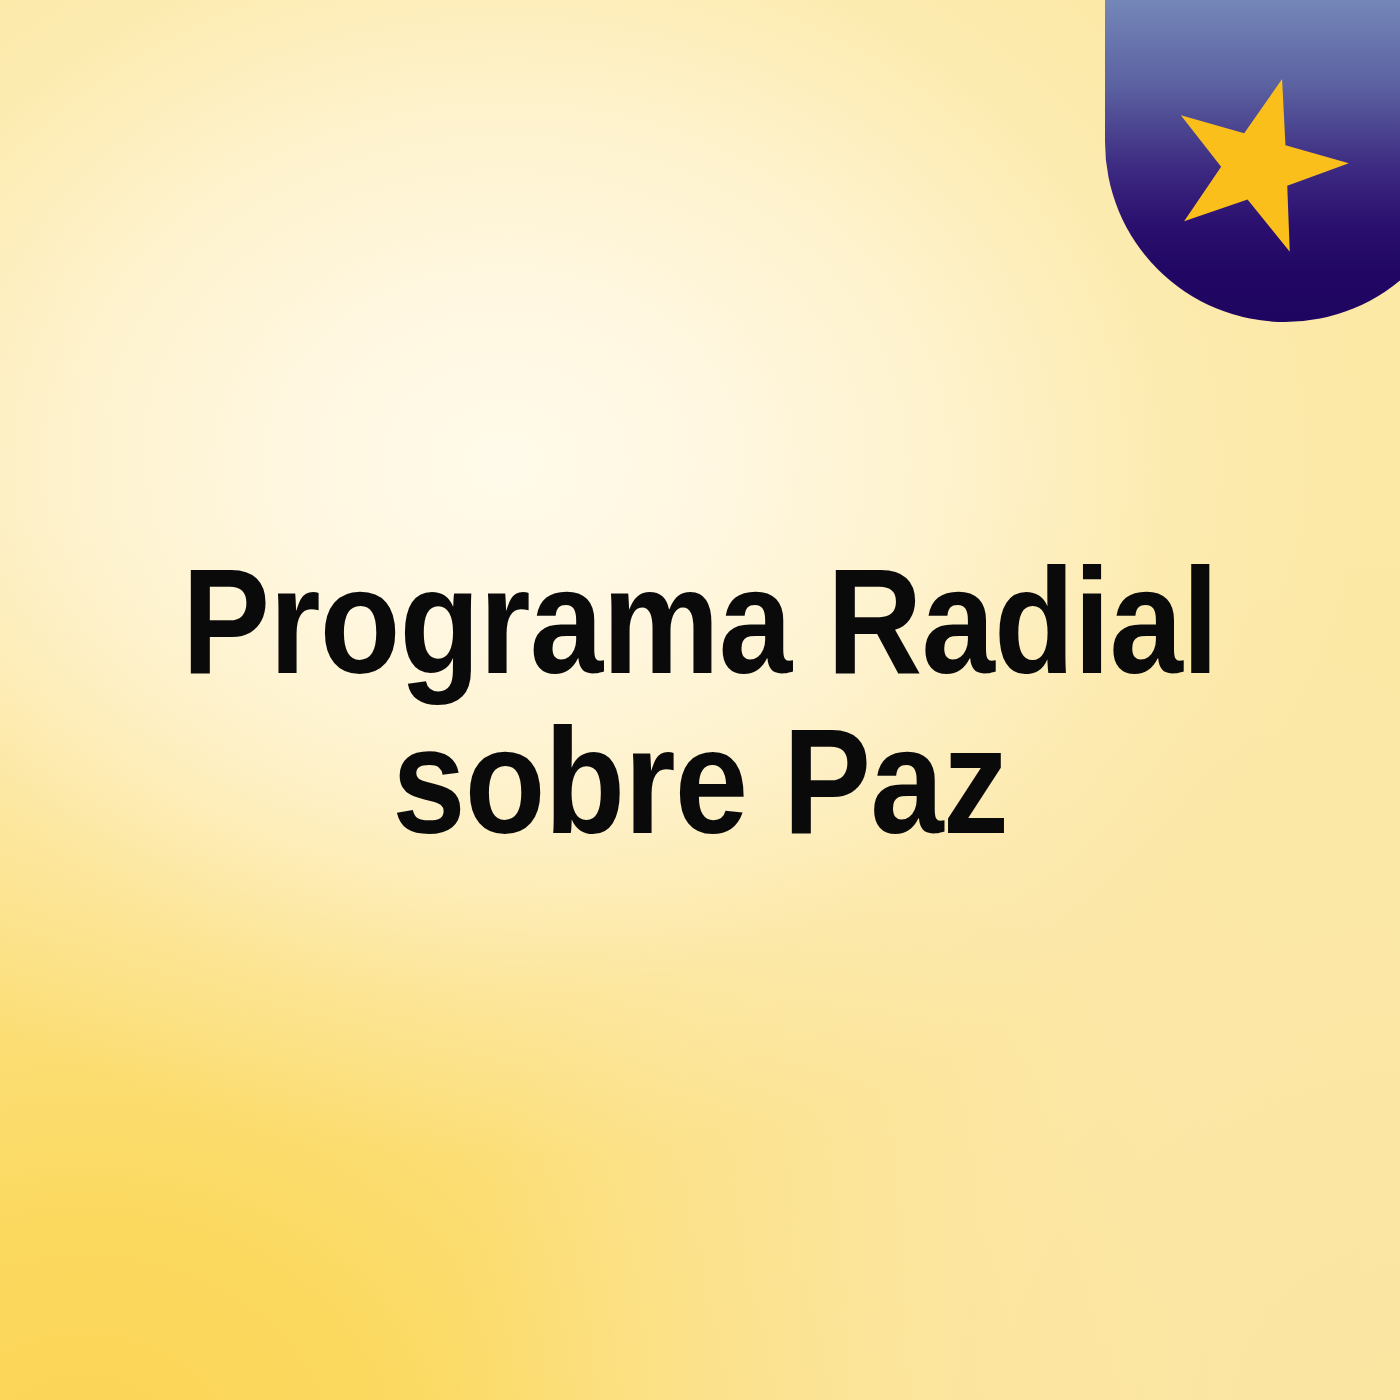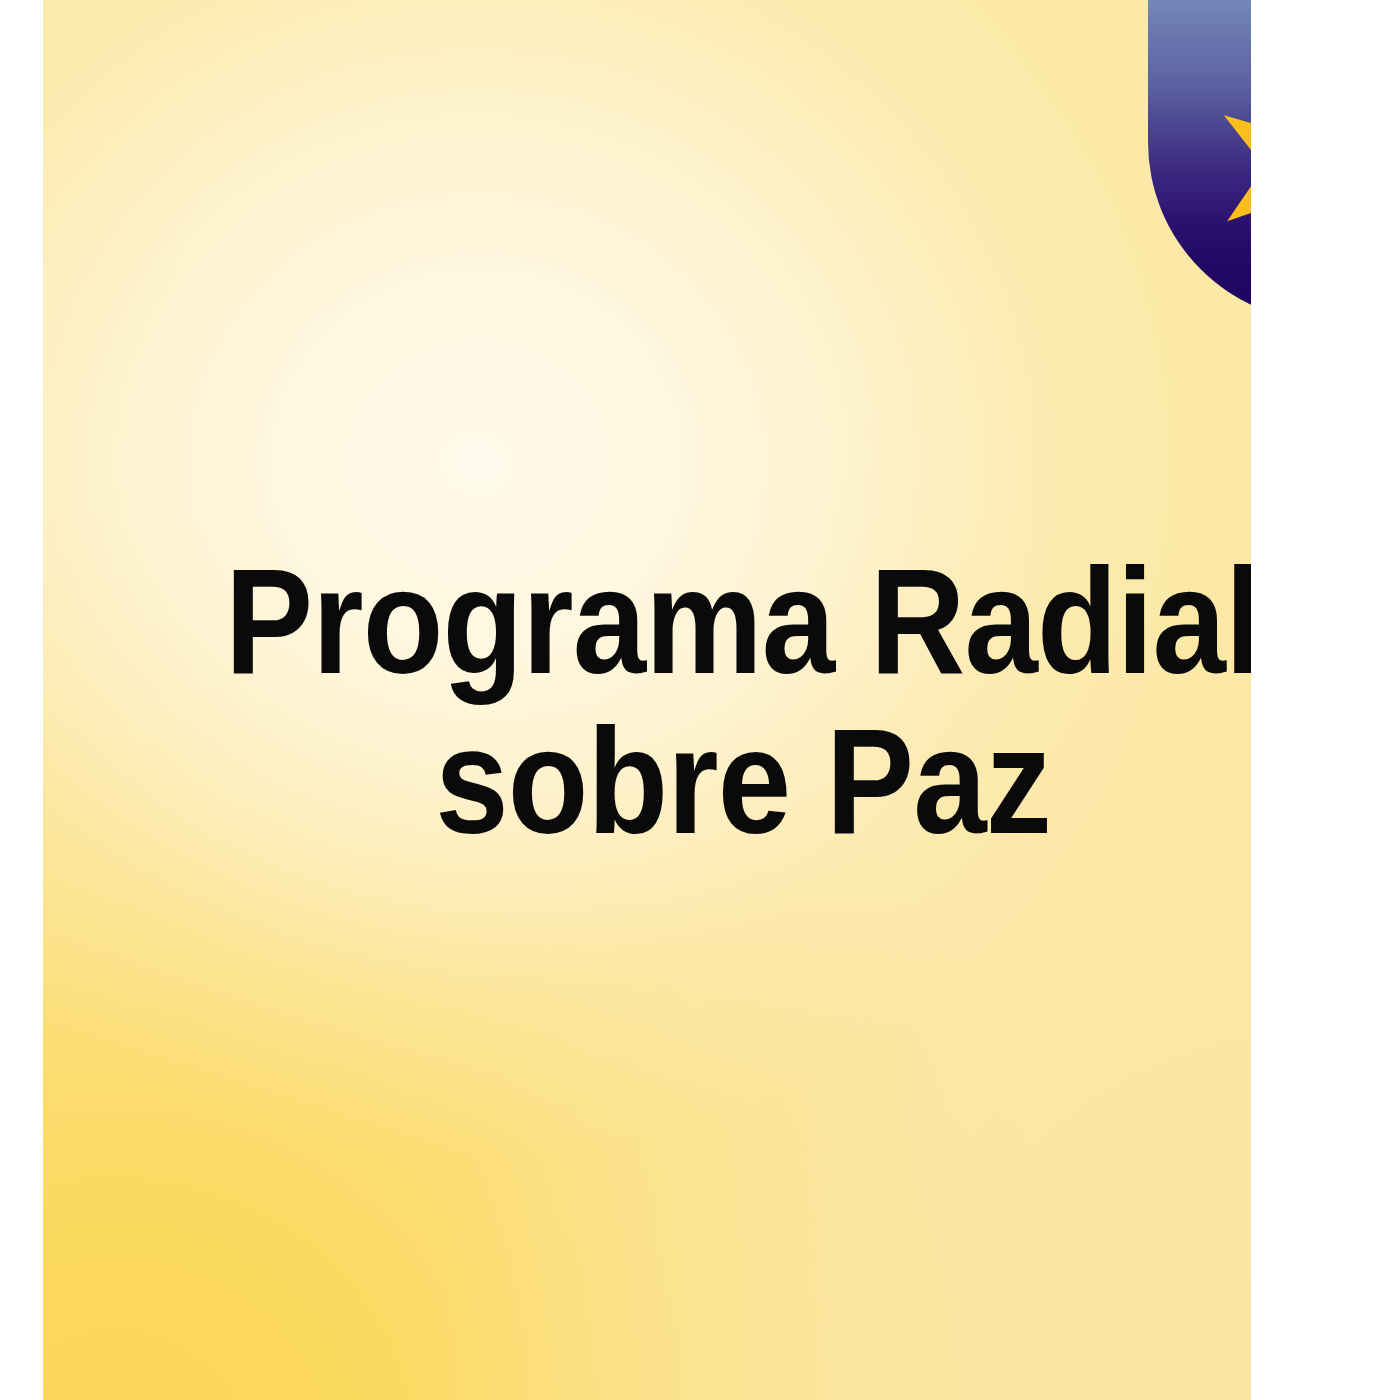--- a/index.html
+++ b/index.html
@@ -3,25 +3,24 @@
 <meta charset="utf-8">
 <title>Programa Radial sobre Paz</title>
 <style>
   html, body {
     margin: 0;
     padding: 0;
     background: #ffffff;
   }
   #poster {
     position: relative;
-    width: 1208px;
+    width: 1400px;
     height: 1400px;
     overflow: hidden;
     font-family: "Liberation Sans", "DejaVu Sans", sans-serif;
-    margin-left: 43px;
   }
 
   
   .bg-base {
     position: absolute;
     inset: 0;
     background: #fce9a6;
   }
   
   .bg-warm {

